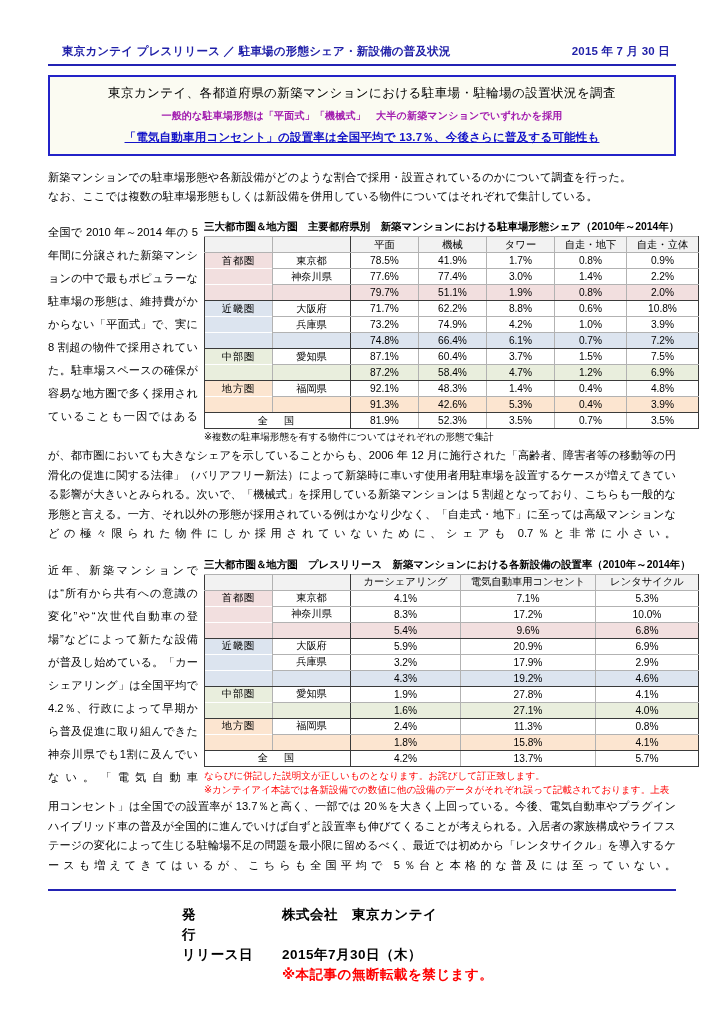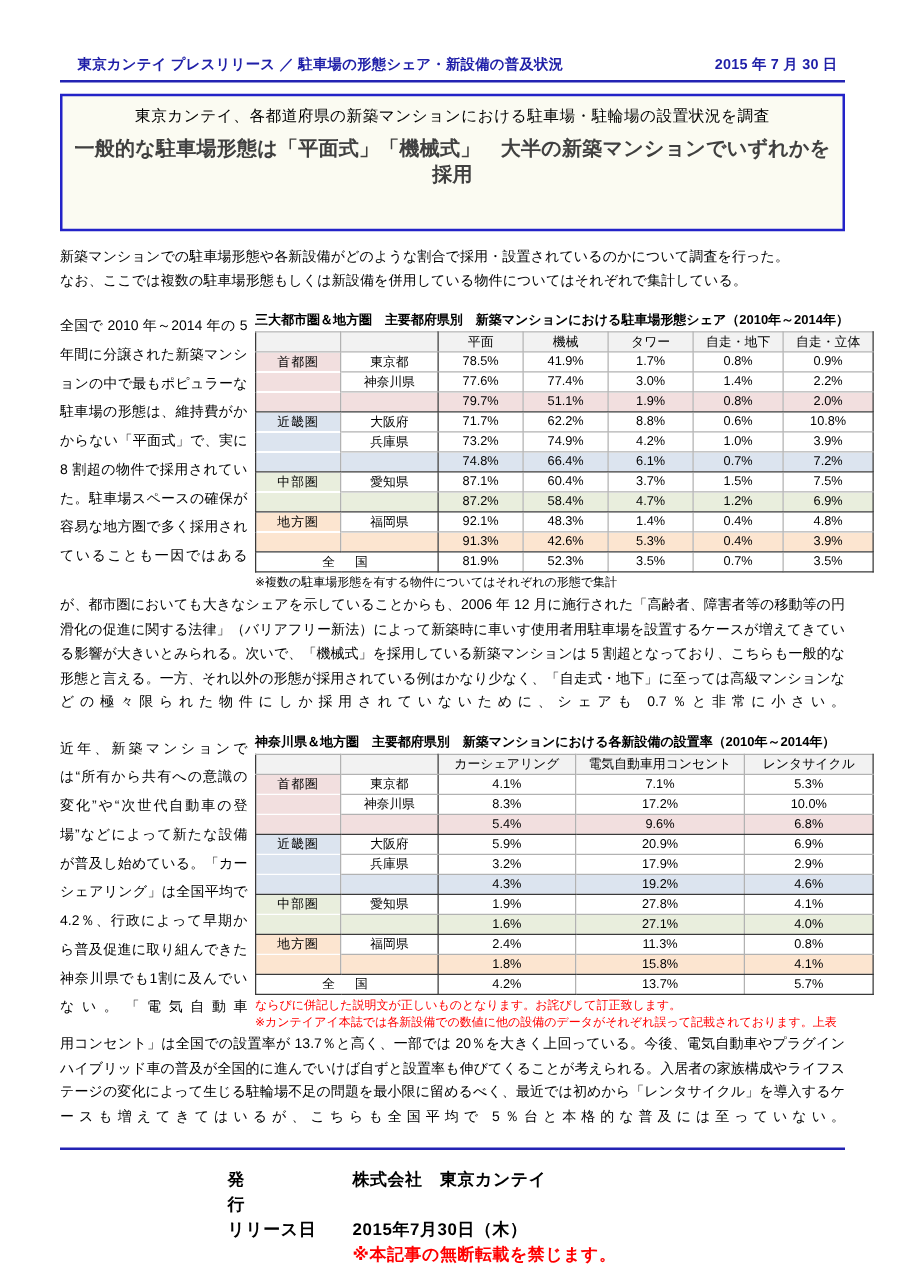--- a/index.html
+++ b/index.html
@@ -63,25 +63,25 @@
     text-align: center;
   }
   .title-line1 {
     font-size: 12.5px;
     font-weight: normal;
     color: #000000;
     letter-spacing: 0.4px;
     margin-bottom: 7px;
   }
   .title-line2 {
-    font-size: 16px;
-    font-weight: bold;
-    color: #404040;
+    font-size: 10px;
+    font-weight: bold;
+    color: #a21caf;
     letter-spacing: 0.2px;
-    margin-bottom: 23px;
+    margin-bottom: 7px;
   }
   .title-line3 {
     font-size: 11.5px;
     font-weight: bold;
     color: #1414c8;
     text-decoration: underline;
     letter-spacing: 0.2px;
   }
 
   
@@ -213,20 +213,21 @@
 
   <div class="doc-header">
     <span class="hdr-left">東京カンテイ プレスリリース ／ 駐車場の形態シェア・新設備の普及状況</span>
     <span class="hdr-right">2015 年 7 月 30 日</span>
   </div>
   <div class="hdr-rule"></div>
 
   <div class="title-box">
     <div class="title-line1">東京カンテイ、各都道府県の新築マンションにおける駐車場・駐輪場の設置状況を調査</div>
     <div class="title-line2">一般的な駐車場形態は「平面式」「機械式」　大半の新築マンションでいずれかを採用</div>
+    <div class="title-line3">「電気自動車用コンセント」の設置率は全国平均で 13.7％、今後さらに普及する可能性も</div>
   </div>
 
   <div class="intro">
     <div>新築マンションでの駐車場形態や各新設備がどのような割合で採用・設置されているのかについて調査を行った。</div>
     <div>なお、ここでは複数の駐車場形態もしくは新設備を併用している物件についてはそれぞれで集計している。</div>
   </div>
 
   <div class="section">
     <div class="side-col">
       <p>全国で 2010 年～2014 年の 5 年間に分譲された新築マンションの中で最もポピュラーな駐車場の形態は、維持費がかからない「平面式」で、実に 8 割超の物件で採用されていた。駐車場スペースの確保が容易な地方圏で多く採用されていることも一因ではある</p>
@@ -361,21 +362,21 @@
 
   <div class="para first-flow">
     <p>が、都市圏においても大きなシェアを示していることからも、2006 年 12 月に施行された「高齢者、障害者等の移動等の円滑化の促進に関する法律」（バリアフリー新法）によって新築時に車いす使用者用駐車場を設置するケースが増えてきている影響が大きいとみられる。次いで、「機械式」を採用している新築マンションは 5 割超となっており、こちらも一般的な形態と言える。一方、それ以外の形態が採用されている例はかなり少なく、「自走式・地下」に至っては高級マンションなどの極々限られた物件にしか採用されていないために、シェアも 0.7％と非常に小さい。</p>
   </div>
 
   <div class="section">
     <div class="side-col">
       <p>近年、新築マンションでは“所有から共有への意識の変化”や“次世代自動車の登場”などによって新たな設備が普及し始めている。「カーシェアリング」は全国平均で 4.2％、行政によって早期から普及促進に取り組んできた神奈川県でも1割に及んでいない。「電気自動車</p>
     </div>
     <div class="main-col">
-      <div class="tbl-caption">神奈川県＆地方圏　主要都府県別　新築マンションにおける各新設備の設置率（2010年～2014年）</div>
+      <div class="tbl-caption">三大都市圏＆地方圏　プレスリリース　新築マンションにおける各新設備の設置率（2010年～2014年）</div>
       <table class="data" id="table2">
         <colgroup>
           <col style="width:68px">
             <col style="width:78px">
           <col style="width:110px">
             <col style="width:135px">
             <col style="width:103px">
         </colgroup>
         <thead>
             <tr class="outer-top">

